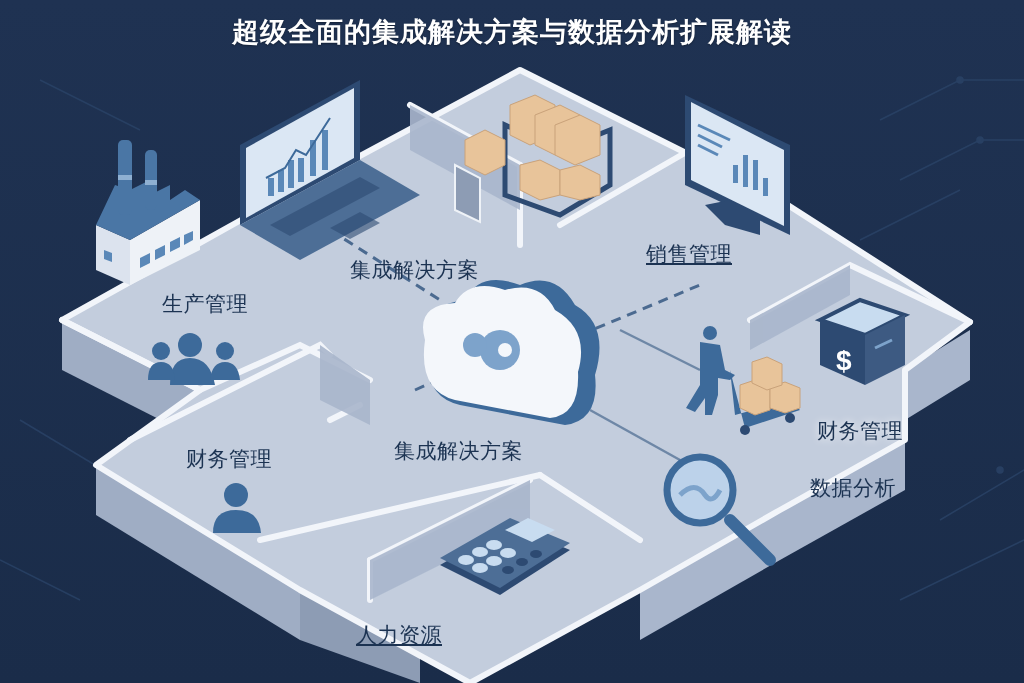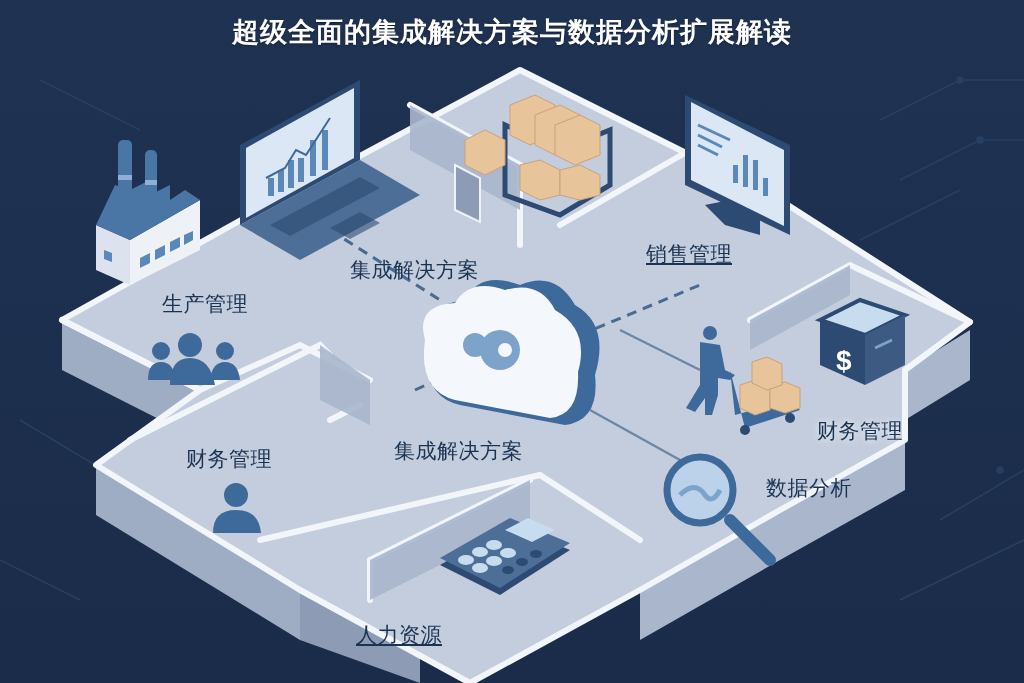--- a/index.html
+++ b/index.html
@@ -220,17 +220,17 @@
   </g>
 </svg>
 
 <div class="title" style="left:-68px;">超级全面的集成解决方案与数据分析扩展解读</div>
 
 <div class="label" style="left:162px;top:290px;">生产管理</div>
 <div class="label" style="left:350px;top:256px;">集成解决方案</div>
 <div class="label" style="left:646px;top:240px;text-decoration:underline;">销售管理</div>
 <div class="label" style="left:394px;top:437px;">集成解决方案</div>
 <div class="label glow" style="left:817px;top:417px;">财务管理</div>
-<div class="label" style="left:766px;top:474px;">数据分析</div>
+<div class="label" style="left:810px;top:474px;">数据分析</div>
 <div class="label" style="left:186px;top:445px;">财务管理</div>
 <div class="label" style="left:356px;top:621px;text-decoration:underline;">人力资源</div>
 
 </div>
 
 </body></html>

